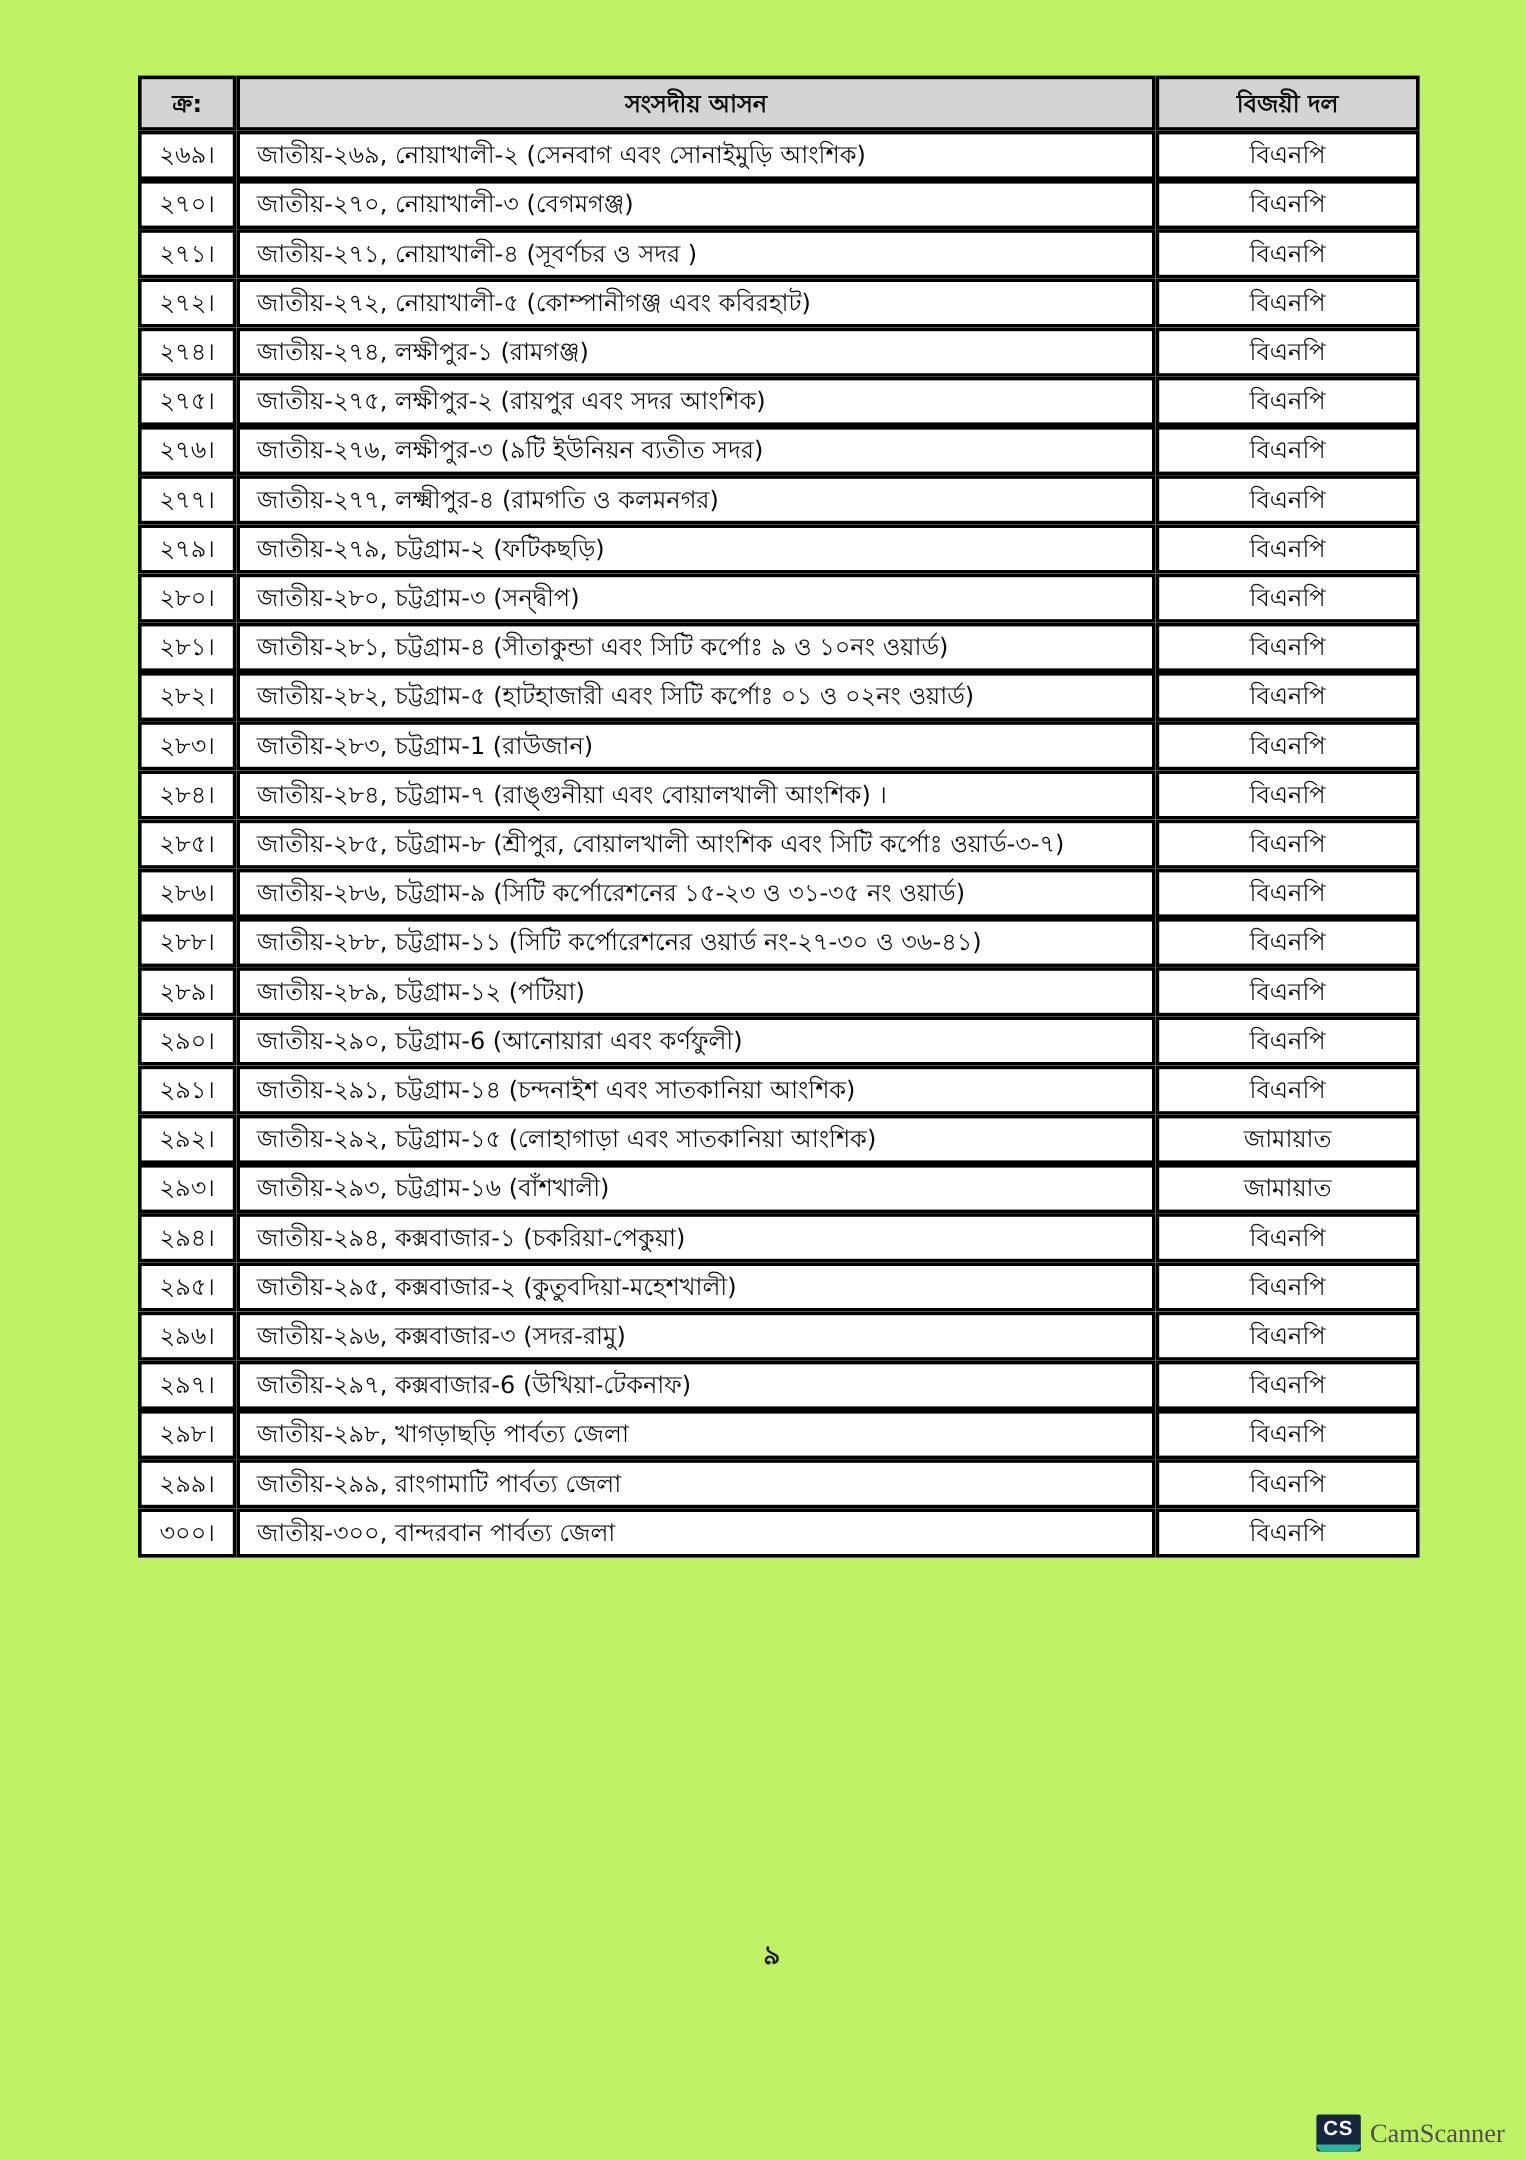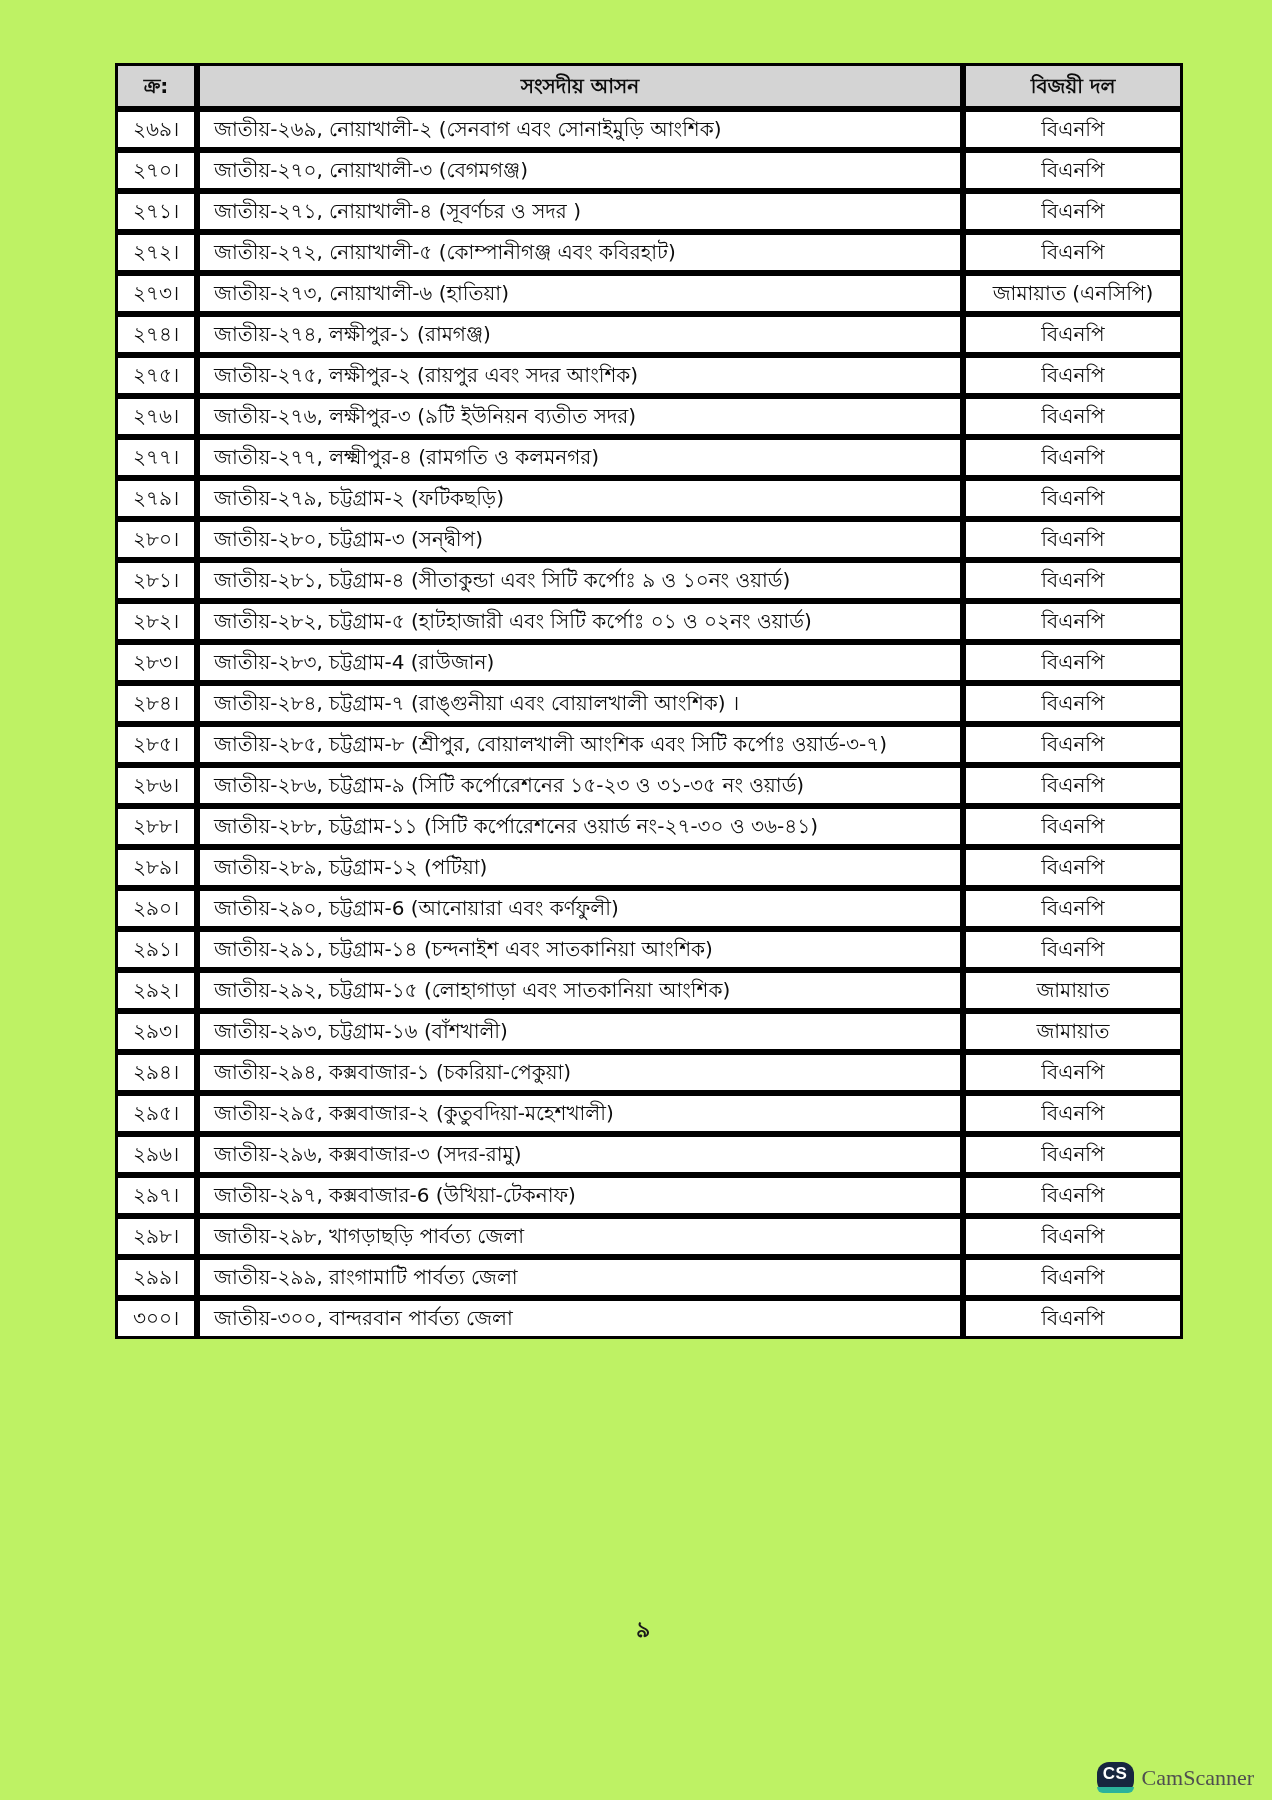--- a/index.html
+++ b/index.html
@@ -79,21 +79,21 @@
     right: 18px;
     display: flex;
     align-items: center;
     gap: 8px;
   }
   .cs-badge {
     position: relative;
     width: 37px;
     height: 31px;
     background: #17263f;
-    border-radius: 12px;
+    border-radius: 2px;
     display: flex;
     align-items: flex-start;
     justify-content: center;
   }
   .cs-badge .cs-letters {
     color: #ffffff;
     font-family: "Liberation Sans", sans-serif;
     font-weight: bold;
     font-size: 17px;
     line-height: 24px;
@@ -147,25 +147,20 @@
           <td class="cell-serial">২৭১।</td>
           <td class="cell-seat">জাতীয়-২৭১, নোয়াখালী-৪ (সূবর্ণচর ও সদর )</td>
           <td class="cell-party">বিএনপি</td>
         </tr>
         <tr>
           <td class="cell-serial">২৭২।</td>
           <td class="cell-seat">জাতীয়-২৭২, নোয়াখালী-৫ (কোম্পানীগঞ্জ এবং কবিরহাট)</td>
           <td class="cell-party">বিএনপি</td>
         </tr>
         <tr>
-          <td class="cell-serial">২৭৩।</td>
-          <td class="cell-seat">জাতীয়-২৭৩, নোয়াখালী-৬ (হাতিয়া)</td>
-          <td class="cell-party">জামায়াত (এনসিপি)</td>
-        </tr>
-        <tr>
           <td class="cell-serial">২৭৪।</td>
           <td class="cell-seat">জাতীয়-২৭৪, লক্ষীপুর-১ (রামগঞ্জ)</td>
           <td class="cell-party">বিএনপি</td>
         </tr>
         <tr>
           <td class="cell-serial">২৭৫।</td>
           <td class="cell-seat">জাতীয়-২৭৫, লক্ষীপুর-২ (রায়পুর এবং সদর আংশিক)</td>
           <td class="cell-party">বিএনপি</td>
         </tr>
         <tr>
@@ -193,21 +188,21 @@
           <td class="cell-seat">জাতীয়-২৮১, চট্টগ্রাম-৪ (সীতাকুন্ডা এবং সিটি কর্পোঃ ৯ ও ১০নং ওয়ার্ড)</td>
           <td class="cell-party">বিএনপি</td>
         </tr>
         <tr>
           <td class="cell-serial">২৮২।</td>
           <td class="cell-seat">জাতীয়-২৮২, চট্টগ্রাম-৫ (হাটহাজারী এবং সিটি কর্পোঃ ০১ ও ০২নং ওয়ার্ড)</td>
           <td class="cell-party">বিএনপি</td>
         </tr>
         <tr>
           <td class="cell-serial">২৮৩।</td>
-          <td class="cell-seat">জাতীয়-২৮৩, চট্টগ্রাম-4 (রাউজান)</td>
+          <td class="cell-seat">জাতীয়-২৮৩, চট্টগ্রাম-1 (রাউজান)</td>
           <td class="cell-party">বিএনপি</td>
         </tr>
         <tr>
           <td class="cell-serial">২৮৪।</td>
           <td class="cell-seat">জাতীয়-২৮৪, চট্টগ্রাম-৭ (রাঙ্গুনীয়া এবং বোয়ালখালী আংশিক) ।</td>
           <td class="cell-party">বিএনপি</td>
         </tr>
         <tr>
           <td class="cell-serial">২৮৫।</td>
           <td class="cell-seat">জাতীয়-২৮৫, চট্টগ্রাম-৮ (শ্রীপুর, বোয়ালখালী আংশিক এবং সিটি কর্পোঃ ওয়ার্ড-৩-৭)</td>

